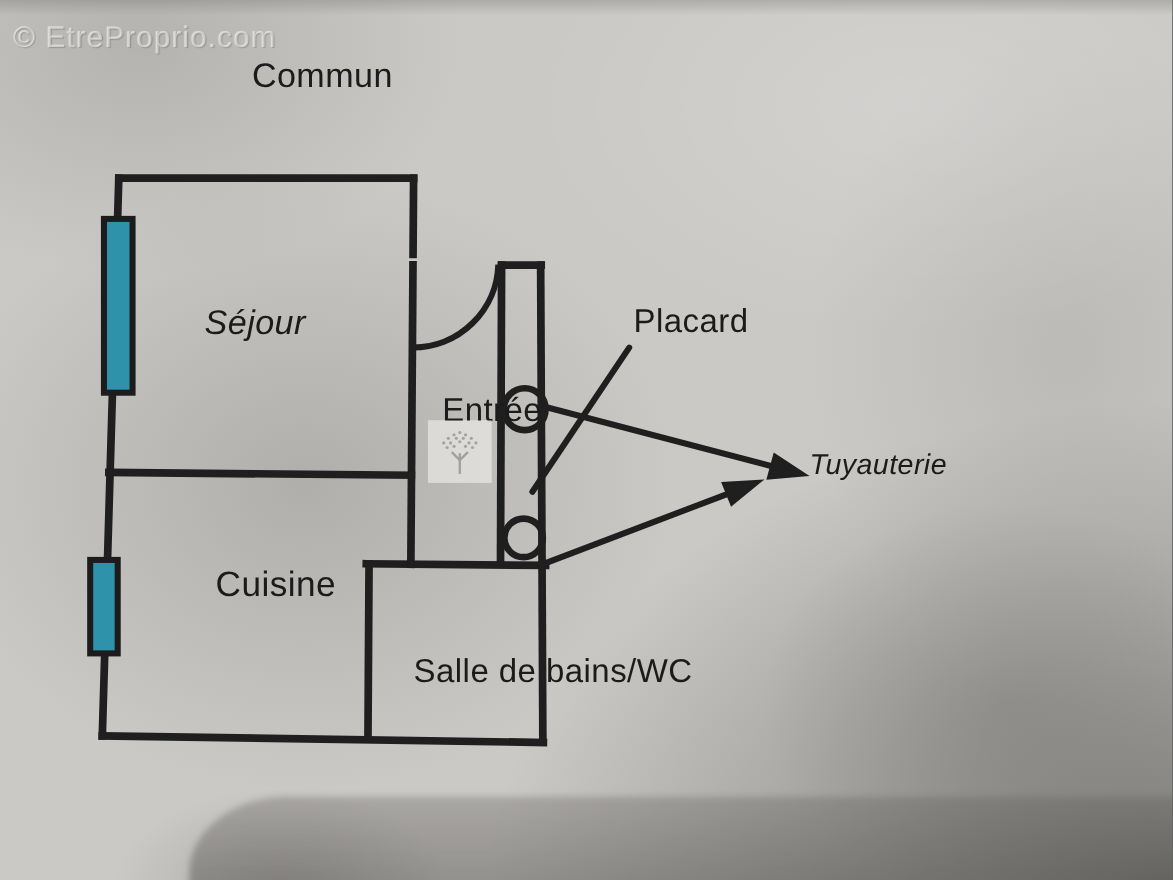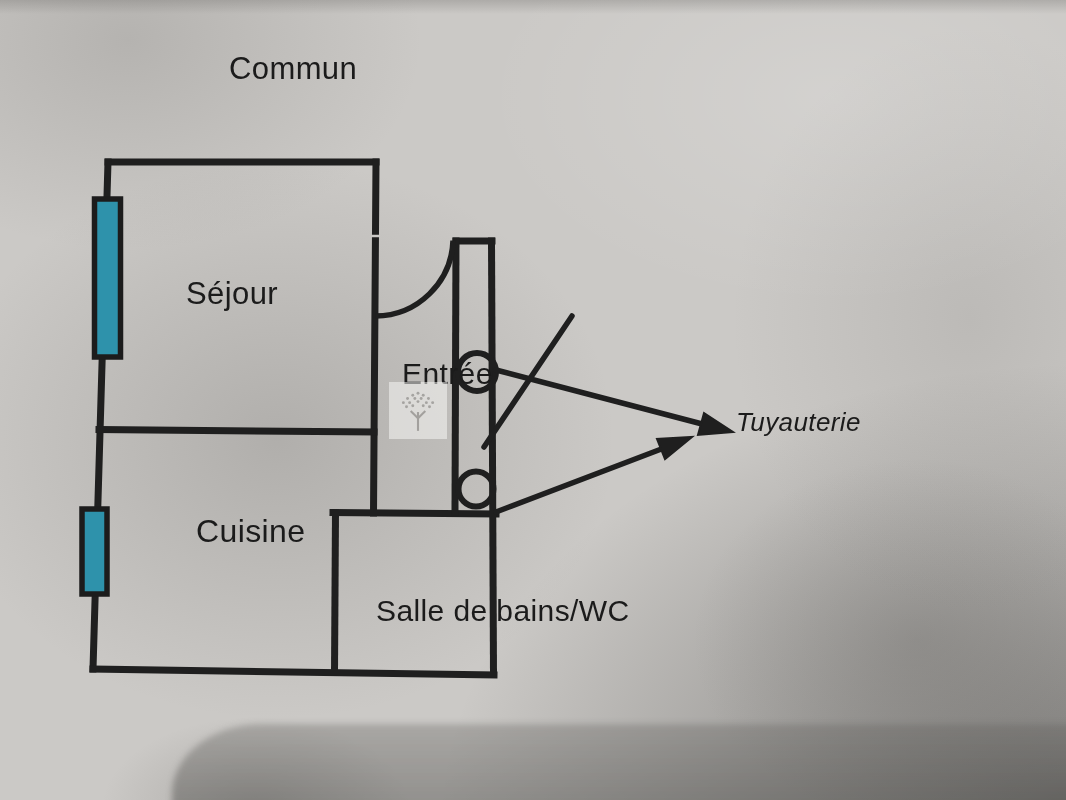--- a/index.html
+++ b/index.html
@@ -84,26 +84,28 @@
         <polygon points="733,432 698,435 704,413" stroke-width="2"></polygon>
       </g>
       <g>
         <path d="M496,512 L664,448" fill="none"></path>
         <polygon points="692,437 665,459 657,439" stroke-width="2"></polygon>
       </g>
     </g>
   </svg>
 
   <div class="lbl" style="left:229px; top:52px;  font-size:31px;">Commun</div>
-  <div class="lbl" style="left:186px; top:277px; font-size:31px;">Séjour</div>
+  <div class="lbl" style="left:186px; top:277px; font-size:31px;font-style:italic;">Séjour</div>
   <div class="lbl" style="left:402px; top:357px; font-size:30px;">Entrée</div>
   <div class="lbl" style="left:178px; top:514px; font-size:32px;margin-left:18px;">Cuisine</div>
   <div class="lbl" style="left:376px; top:594px; font-size:30px;">Salle de bains/WC</div>
+  <div class="lbl" style="left:576px; top:276px; font-size:30px;">Placard</div>
   <div class="lbl" style="left:736px; top:408px; font-size:26px;font-style:italic;">Tuyauterie</div>
 
+  <div class="wm-copy">© EtreProprio.com</div>
 
   <div class="wm-square">
     <svg width="42" height="46" viewBox="0 0 40 44">
       <g stroke="#8f8d8a" stroke-width="2" opacity="0.75" fill="none">
         <path d="M20,41 L20,23"></path>
         <path d="M20,29 L13,22"></path>
         <path d="M20,29 L27,22"></path>
       </g>
       <g fill="#8f8d8a" opacity="0.7">
         <circle cx="20" cy="5" r="1.4"></circle>

